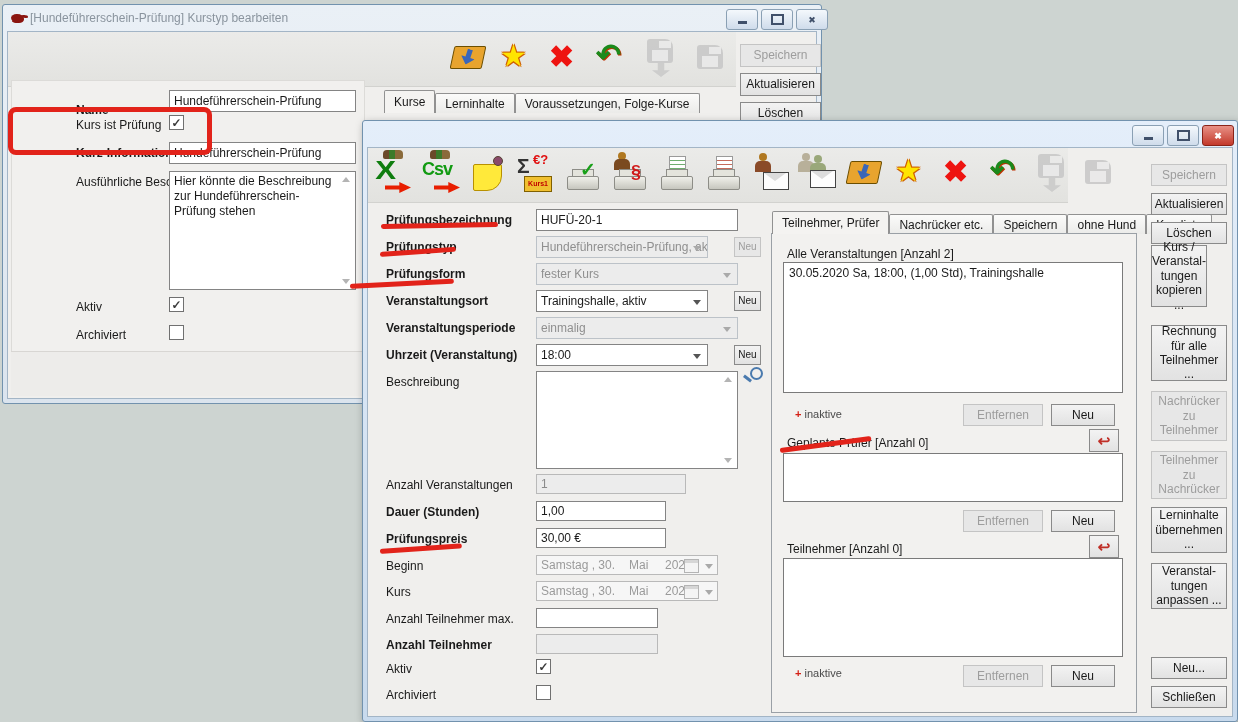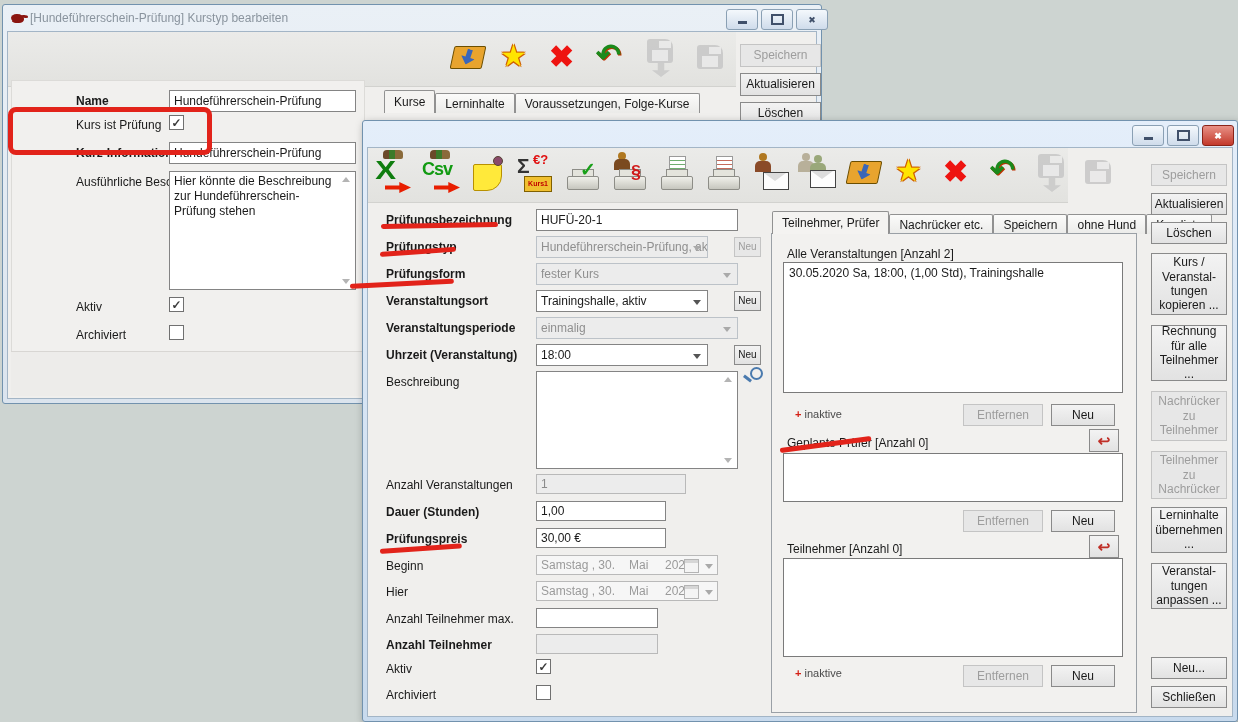--- a/index.html
+++ b/index.html
@@ -129,21 +129,21 @@
 
     <div class="tabs" style="left:381px;top:86px;height:22px;text-align:right;">
       <div class="tab active">Kurse</div>
       <div class="tab">Lerninhalte</div>
       <div class="tab">Voraussetzungen, Folge-Kurse</div>
     </div>
 
     <div style="position:absolute;left:8px;top:75px;width:352px;height:314px;background:#f1f0ee;border:1px solid #dcdbd8;"></div>
     <div style="position:absolute;left:8px;top:346px;width:706px;height:44px;background:#edecea;border-top:1px solid #d8d6d3;"></div>
 
-    <div class="lbl b" style="left:73px;top:89px;text-align:center;">Name</div>
+    <div class="lbl b" style="left:73px;top:98px;text-align:center;">Name</div>
     <div class="tinput" style="left:166px;top:85px;width:187px;height:22px;">Hundeführerschein-Prüfung</div>
 
     <div class="lbl" style="left:73px;top:113px;">Kurs ist Prüfung</div>
     <div class="check" style="left:166px;top:110px;">✓</div>
 
     <div class="lbl b" style="left:73px;top:141px;">Kurz-Information</div>
     <div class="tinput" style="left:166px;top:137px;width:187px;height:22px;">Hundeführerschein-Prüfung</div>
 
     <div class="lbl" style="left:73px;top:170px;">Ausführliche Beschreibung</div>
     <div class="tarea" style="left:166px;top:166px;width:187px;height:119px;">
@@ -315,21 +315,21 @@
 
     <div class="lbl" style="left:23px;top:438px;">Beginn</div>
     <div class="tinput dis" style="left:173px;top:434px;width:182px;height:20px;color:#9a9a9a;background:#f6f6f6;">
       <span>Samstag , 30.</span>
       <span style="position:absolute;left:92px;">Mai</span>
       <span style="position:absolute;left:128px;">2020</span>
       <span class="cal"></span>
       <span class="chev dis2" style="top:8px;right:4px;"></span>
     </div>
 
-    <div class="lbl" style="left:23px;top:464px;">Hier</div>
+    <div class="lbl" style="left:23px;top:464px;">Kurs</div>
     <div class="tinput dis" style="left:173px;top:460px;width:182px;height:20px;color:#9a9a9a;background:#f6f6f6;">
       <span>Samstag , 30.</span>
       <span style="position:absolute;left:92px;">Mai</span>
       <span style="position:absolute;left:128px;">2020</span>
       <span class="cal"></span>
       <span class="chev dis2" style="top:8px;right:4px;"></span>
     </div>
 
     <div class="lbl" style="left:23px;top:491px;">Anzahl Teilnehmer max.</div>
     <div class="tinput" style="left:173px;top:487px;width:122px;height:20px;"></div>
@@ -379,21 +379,21 @@
     <div class="lbl" style="left:432px;top:546px;font-size:11px;">
       <span class="plus-red">+</span>
       <span class="gray-note">inaktive</span>
     </div>
     <div class="btn dis" style="left:600px;top:544px;width:80px;height:22px;">Entfernen</div>
     <div class="btn" style="left:688px;top:544px;width:64px;height:22px;">Neu</div>
 
     <div class="btn dis" style="left:788px;top:43px;width:76px;height:22px;">Speichern</div>
     <div class="btn" style="left:788px;top:72px;width:76px;height:22px;">Aktualisieren</div>
     <div class="btn" style="left:788px;top:101px;width:76px;height:22px;">Löschen</div>
-    <div class="btn" style="left:788px;top:132px;width:76px;height:62px;">Kurs /
+    <div class="btn" style="left:788px;top:124px;width:56px;height:62px;">Kurs /
 Veranstal-
 tungen
 kopieren ...</div>
     <div class="btn" style="left:788px;top:204px;width:76px;height:56px;">Rechnung
 für alle
 Teilnehmer
 ...</div>
     <div class="btn dis" style="left:788px;top:270px;width:76px;height:50px;">Nachrücker
 zu
 Teilnehmer</div>

